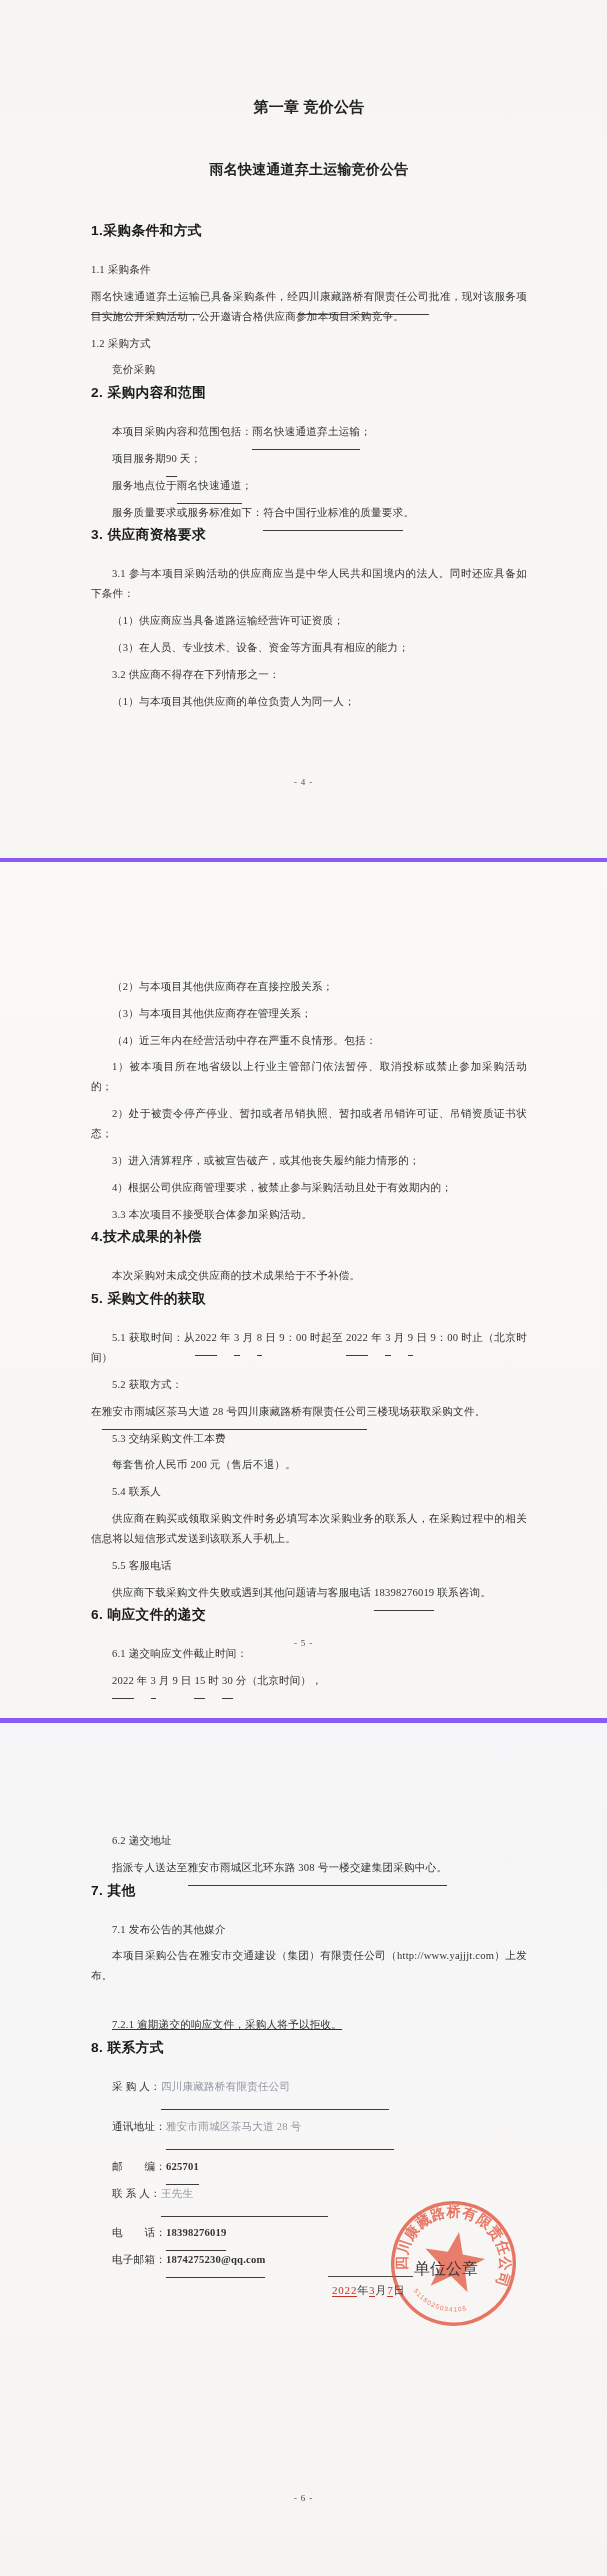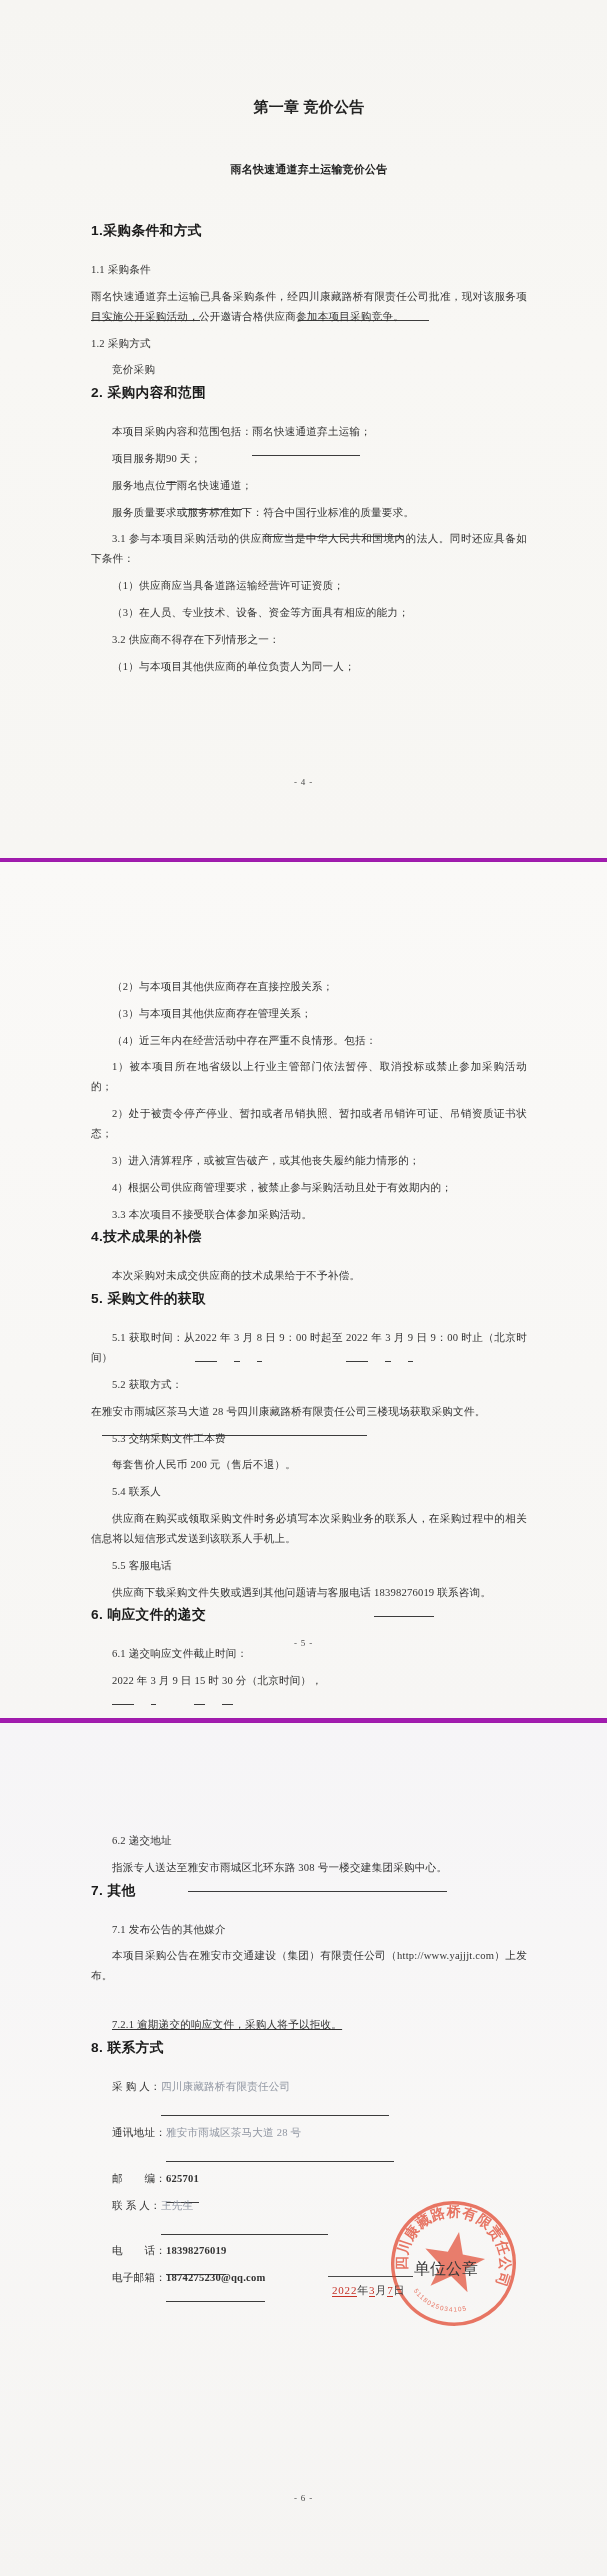--- a/index.html
+++ b/index.html
@@ -1,37 +1,37 @@
 <!DOCTYPE html>
 <html style="font-size:12px"><head>
 <meta charset="utf-8">
 <style>
   html,body{margin:0;padding:0;background:#ffffff;}
-  .canvas{position:relative;width:607px;height:2576px;margin:0 auto;background:#a21caf;overflow:hidden;
+  .canvas{position:relative;width:607px;height:2576px;margin:0 auto;background:#8b5cf6;overflow:hidden;
           font-family:"Liberation Serif","DejaVu Serif",serif;}
   .page{position:absolute;left:0;width:607px;box-shadow:0 0 1.5px rgba(0,0,0,0.08);}
   #page1{top:0;height:858px;background:linear-gradient(180deg,#f6f5f2 0%,#f8f7f4 40%,#f7f6f3 100%);}
   #page2{top:862px;height:856px;background:linear-gradient(180deg,#faf9f7 0%,#f8f7f5 60%,#f7f6f4 100%);}
   #page3{top:1723px;height:853px;background:linear-gradient(180deg,#f6f5f7 0%,#f8f7f6 50%,#f5f4f2 100%);}
   .flow{padding:0 80px 0 91px;}
   #page1 .flow{padding-top:96px;}
   #page2 .flow{padding-top:115px;}
   #page3 .flow{padding-top:108px;}
   .blk{font-size:10.6px;line-height:20px;margin:0 0 6.8px 0;color:#333;text-align:justify;
        letter-spacing:0.2px;}
   .p{text-indent:21px;}
   .pf{text-indent:0;}
   .pc{text-indent:21px;text-align:left;}
   .title1{text-align:center;text-indent:0;font-family:"Liberation Sans","DejaVu Sans",sans-serif;
           font-weight:bold;font-size:15px;line-height:21px;color:#222;margin:0 0 41px 0;}
   .title2{text-align:center;text-indent:0;font-family:Liberation Serif, serif;
-          font-weight:bold;font-size:11px;line-height:23px;color:#222;margin:0 0 44px 0;}
+          font-weight:bold;font-size:14px;line-height:23px;color:#222;margin:0 0 44px 0;}
   .h1{font-family:"Liberation Sans","DejaVu Sans",sans-serif;font-weight:bold;font-size:13.7px;
       line-height:18px;color:#1b1b1b;margin:-3px 0 20px 0;text-indent:0;text-align:left;letter-spacing:0.4px;}
-  .u{border-bottom:0.9px solid #3c3c3c;padding-bottom:18px;}
+  .u{border-bottom:0.9px solid #3c3c3c;padding-bottom:12px;}
   .b{font-weight:bold;}
   .faded{color:#9096a2;}
   .red{color:#c63227;}
   .red.u{border-bottom-color:#c63227;}
   .footer{position:absolute;left:0;right:0;text-align:center;font-size:9px;color:#4a4a4a;
           letter-spacing:0.8px;}
   #page1 .footer{top:777px;}
   #page2 .footer{top:776px;}
   #page3 .footer{top:770px;}
   
@@ -55,20 +55,21 @@
         <div class="blk h1"><span>1.采购条件和方式</span></div>
         <div class="blk pf"><span>1.1 采购条件</span></div>
         <div class="blk pf"><span class="u">雨名快速通道弃土运输</span><span>已具备采购条件，经</span><span class="u">四川康藏路桥有限责任公司</span><span>批准，现对该服务项目实施公开采购活动，公开邀请合格供应商参加本项目采购竞争。</span></div>
         <div class="blk pf"><span>1.2 采购方式</span></div>
         <div class="blk p"><span>竞价采购</span></div>
         <div class="blk h1"><span>2. 采购内容和范围</span></div>
         <div class="blk p"><span>本项目采购内容和范围包括：</span><span class="u">雨名快速通道弃土运输</span><span>；</span></div>
         <div class="blk p"><span>项目服务期</span><span class="u">90</span><span> 天；</span></div>
         <div class="blk p"><span>服务地点位于</span><span class="u">雨名快速通道</span><span>；</span></div>
         <div class="blk p"><span>服务质量要求或服务标准如下：</span><span class="u">符合中国行业标准的质量要求</span><span>。</span></div>
+        <div class="blk h1"><span>3.  供应商资格要求</span></div>
         <div class="blk p"><span>3.1 参与本项目采购活动的供应商应当是中华人民共和国境内的法人。同时还应具备如下条件：</span></div>
         <div class="blk p"><span>（1）供应商应当具备道路运输经营许可证资质；</span></div>
         <div class="blk p"><span>（3）在人员、专业技术、设备、资金等方面具有相应的能力；</span></div>
         <div class="blk p"><span>3.2 供应商不得存在下列情形之一：</span></div>
         <div class="blk p"><span>（1）与本项目其他供应商的单位负责人为同一人；</span></div>
       </div>
     <div class="footer">- 4 -</div>
   </div>
 
   <div class="page" id="page2">

